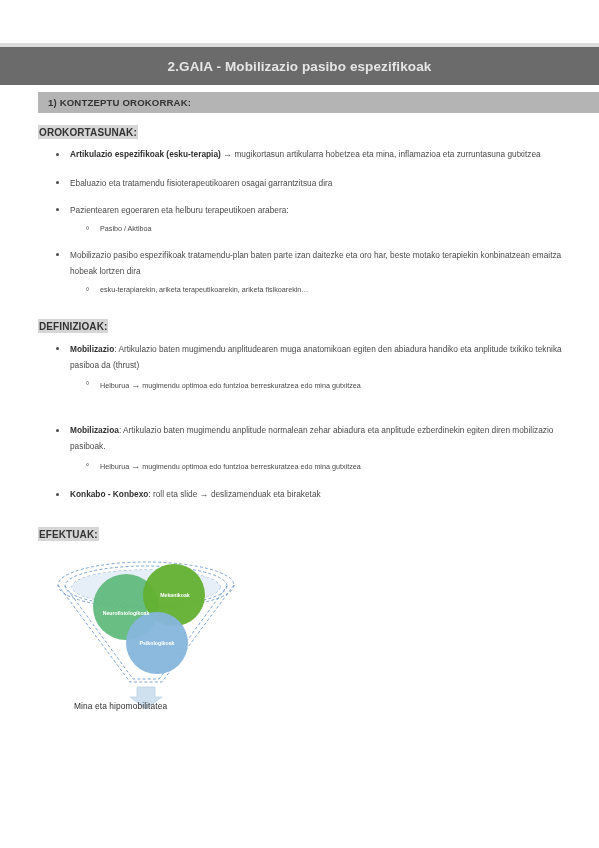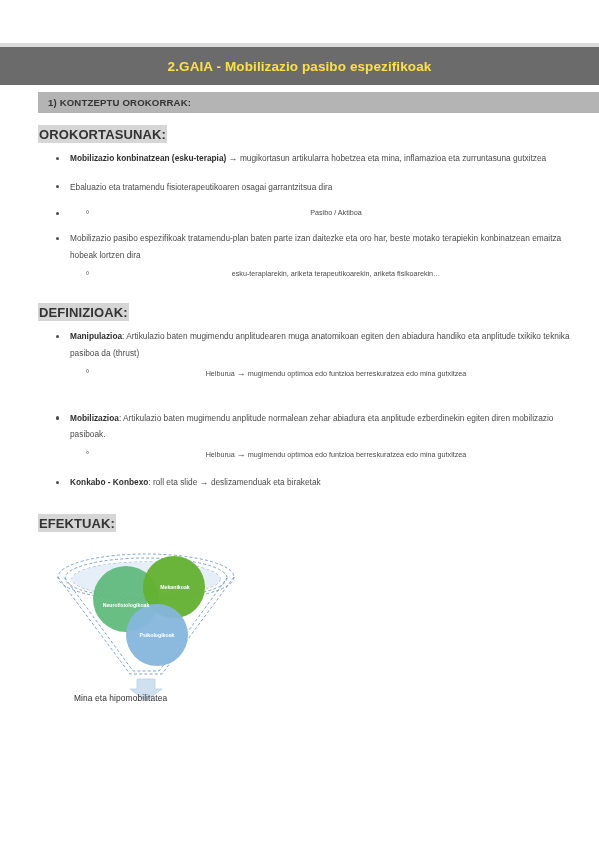--- a/index.html
+++ b/index.html
@@ -34,21 +34,21 @@
     position: absolute;
     top: 47px; left: 0;
     width: 599px;
     height: 38px;
     background: #6b6b6b;
     display: flex;
     align-items: center;
     justify-content: center;
   }
   .header-title {
-    color: #fde047;
+    color: #e5e5e5;
     font-size: 13.5px;
     font-weight: bold;
     letter-spacing: 0.1px;
     white-space: nowrap;
   }
 
   
   .content {
     position: absolute;
     top: 92px;
@@ -64,21 +64,21 @@
     padding: 5px 0 5px 10px;
     font-size: 9.6px;
     font-weight: bold;
     color: #333333;
     letter-spacing: 0.15px;
     margin-bottom: 13px;
   }
 
   
   .sub-head {
-    font-size: 13px;
+    font-size: 10px;
     font-weight: bold;
     color: #333333;
     letter-spacing: 0.1px;
     margin: 0 0 9px 0;
   }
   .sub-head span {
     background: #d6d6d6;
     padding: 1.5px 1px 1.5px 1px;
   }
 
@@ -105,21 +105,20 @@
     background: #4a4a4a;
   }
 
   .b { font-weight: bold; color: #2e2e2e; }
   .arrow { font-size: 9px; }
 
   ul.lvl2 {
     list-style: none;
     margin: 4px 0 0 0;
     padding: 0;
-    text-align: center;
   }
   ul.lvl2 > li {
     position: relative;
     padding-left: 30px;
     margin-bottom: 4px;
     font-size: 7.2px;
     line-height: 1.9;
     color: #4a4a4a;
   }
   ul.lvl2 > li::before {
@@ -176,28 +175,29 @@
   <div class="content">
 
     <div class="section-band">1) KONTZEPTU OROKORRAK:</div>
 
     <div class="sub-head">
       <span>OROKORTASUNAK:</span>
     </div>
 
     <ul class="lvl1">
       <li>
-        <span class="b">Mobilizazio konbinatzean (esku-terapia)</span>
+        <span class="b">Artikulazio espezifikoak (esku-terapia)</span>
         <span class="arrow">→</span>
         <span>mugikortasun artikularra hobetzea eta mina, inflamazioa eta zurruntasuna gutxitzea</span>
       </li>
       <li>
         <span>Ebaluazio eta tratamendu fisioterapeutikoaren osagai garrantzitsua dira</span>
       </li>
       <li>
+        <span>Pazientearen egoeraren eta helburu terapeutikoen arabera:</span>
         <ul class="lvl2">
           <li>
             <span>Pasibo / Aktiboa</span>
           </li>
         </ul>
       </li>
       <li>
         <span>Mobilizazio pasibo espezifikoak tratamendu-plan baten parte izan daitezke eta oro har, beste motako terapiekin konbinatzean emaitza hobeak lortzen dira</span>
         <ul class="lvl2">
           <li>
@@ -208,21 +208,21 @@
     </ul>
 
     <div class="gap-lg"></div>
 
     <div class="sub-head">
       <span>DEFINIZIOAK:</span>
     </div>
 
     <ul class="lvl1">
       <li>
-        <span class="b">Manipulazioa</span><span>: Artikulazio baten mugimendu anplitudearen muga anatomikoan egiten den abiadura handiko eta anplitude txikiko teknika pasiboa da (thrust)</span>
+        <span class="b">Mobilizazio</span><span>: Artikulazio baten mugimendu anplitudearen muga anatomikoan egiten den abiadura handiko eta anplitude txikiko teknika pasiboa da (thrust)</span>
         <ul class="lvl2">
           <li>
             <span>Helburua</span>
             <span class="arrow">→</span>
             <span>mugimendu optimoa edo funtzioa berreskuratzea edo mina gutxitzea</span>
           </li>
         </ul>
       </li>
 
       <li style="margin-top:28px;">

